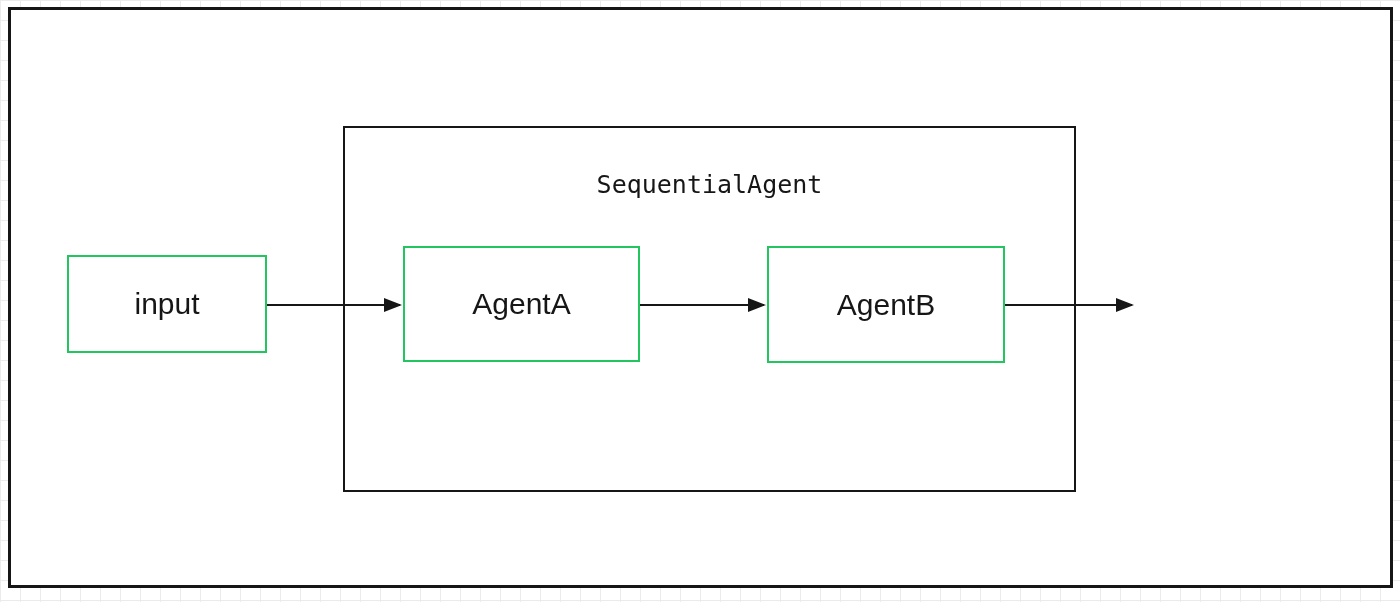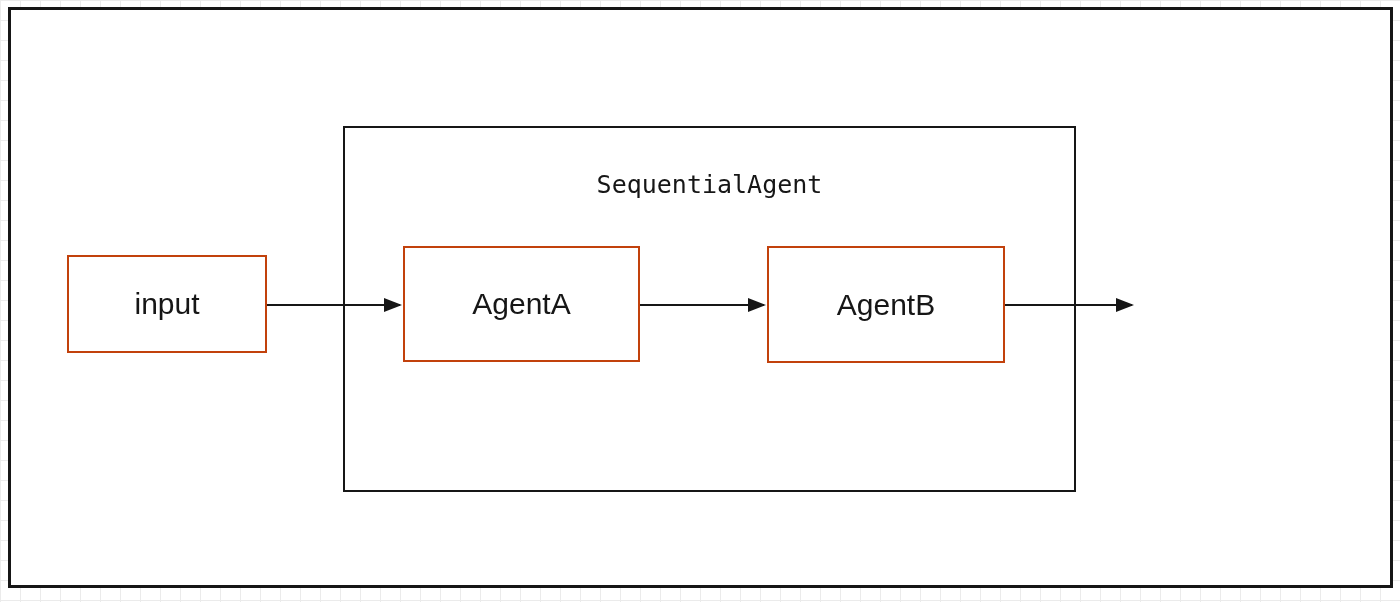--- a/index.html
+++ b/index.html
@@ -52,21 +52,21 @@
     text-align: center;
     font-family: "DejaVu Sans Mono", monospace;
     font-size: 25px;
     line-height: 28px;
     color: #161616;
     letter-spacing: 0px;
   }
   .node {
     position: absolute;
     box-sizing: border-box;
-    border: 2px solid #c2410c;
+    border: 2px solid #22c55e;
     background: #ffffff;
     display: flex;
     align-items: center;
     justify-content: center;
   }
   .node-label {
     font-family: "Liberation Sans", sans-serif;
     font-size: 30px;
     color: #161616;
   }

